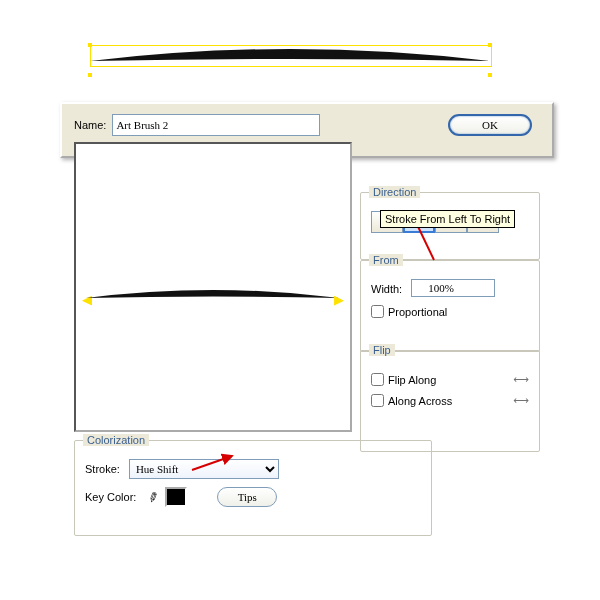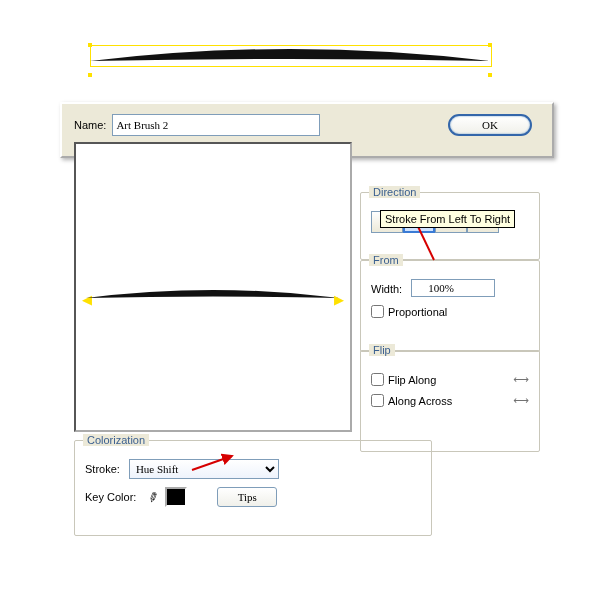--- a/index.html
+++ b/index.html
@@ -33,21 +33,21 @@
 .chk{display:flex;align-items:flex-end;margin-top:8px}
 .chk input{margin:0 4px 0 0;width:13px;height:13px}
 .flip{top:246px;right:12px;width:158px;height:72px}
 .flip .chk{margin-top:4px;margin-bottom:8px}
 .flip-icon{margin-left:auto;width:20px;text-align:right;opacity:.55}
 .coloriz{top:336px;left:12px;width:336px;height:66px}
 .method-sel{width:150px;height:20px;border:1px solid #7f9db9;background:linear-gradient(#fff,#eef3fc);font:11px Tahoma;padding:0 2px}
 .key-row{display:flex;align-items:center;margin-top:8px;gap:6px}
 .eyedrop{font:13px sans-serif;cursor:pointer;display:inline-block;transform:scaleX(-1) rotate(25deg)}
 .swatch{width:18px;height:16px;background:#000;border:2px inset #fff;cursor:pointer}
-.tips-btn{width:60px;height:20px;background:linear-gradient(#fff,#f0f0ea);border:1px solid #7f9db9;border-radius:3px;font:11px Tahoma;cursor:pointer;margin-left:24px}
+.tips-btn{width:60px;height:20px;background:linear-gradient(#fff,#f0f0ea);border:1px solid #7f9db9;border-radius:10px;font:11px Tahoma;cursor:pointer;margin-left:24px}
 .arrow-red{position:absolute;z-index:4}
 </style>
 </head>
 <body>
 
 <div class="canvas">
 
   <div class="brush-artwork">
     <div class="sel"></div>
     <div class="handle" style="top:-2px;left:-2px"></div>

